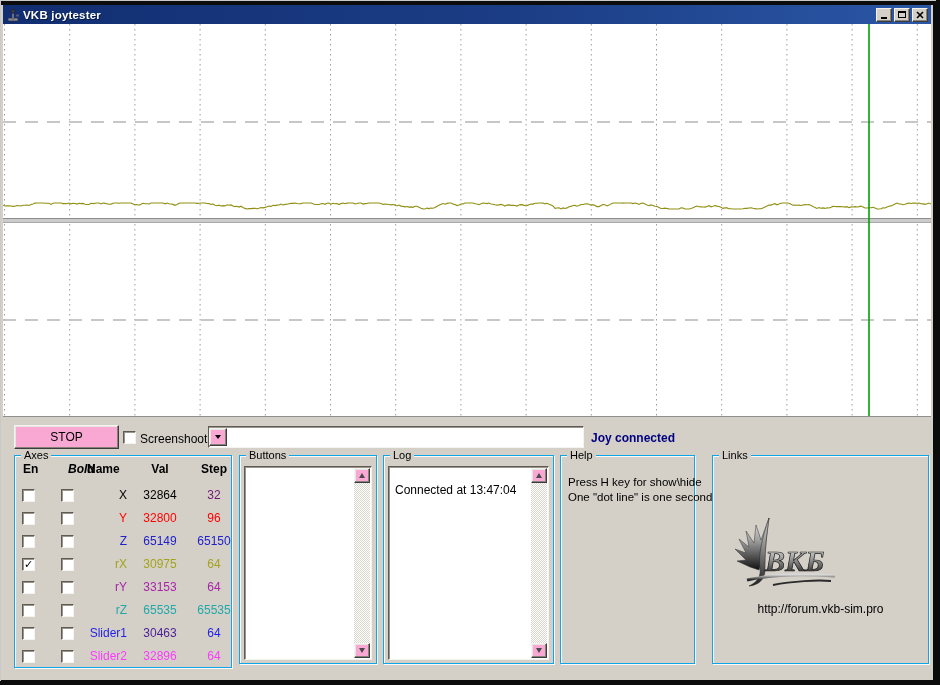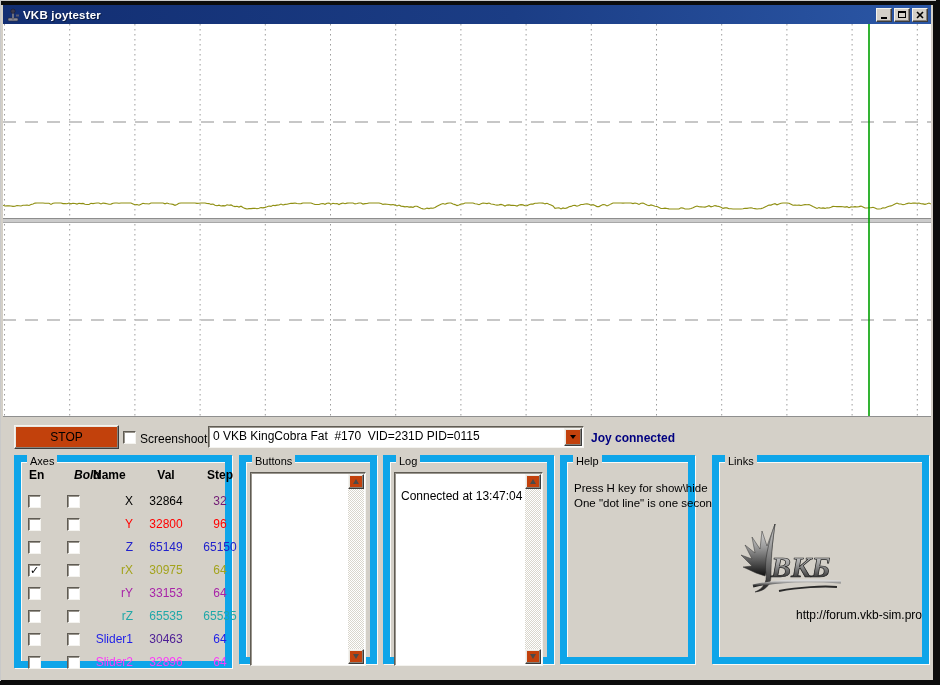--- a/index.html
+++ b/index.html
@@ -29,30 +29,30 @@
   .glyph-min{width:6px;height:2px;background:#000;margin-top:7px;}
   .glyph-max{width:8px;height:7px;border:1px solid #000;border-top-width:2px;box-sizing:border-box;}
 
   
   .graph{position:absolute;left:2px;top:19px;width:928px;height:392px;background:#ffffff;
     border-bottom:1px solid #8f8f8f;}
   .graph svg{display:block;}
 
   
   .btn{
-    background:#c2410c;border:1px solid;border-color:#f4f3ef #3c3c3c #3c3c3c #f4f3ef;
+    background:#f9a8d4;border:1px solid;border-color:#f4f3ef #3c3c3c #3c3c3c #f4f3ef;
     box-shadow:inset -1px -1px 0 #87817a,inset 1px 1px 0 #e8e6e0;
     font-family:"Liberation Sans","DejaVu Sans",sans-serif;font-size:12px;color:#000;
     display:flex;align-items:center;justify-content:center;box-sizing:border-box;cursor:default;}
   .sunken{background:#fff;border:1px solid;border-color:#5f5b53 #f4f3ef #f4f3ef #5f5b53;
     box-shadow:inset 1px 1px 0 #9a968e;box-sizing:border-box;}
   .checkbox{width:13px;height:13px;background:#fff;display:inline-flex;align-items:center;justify-content:center;
     border:1px solid;border-color:#5f5b53 #f4f3ef #f4f3ef #5f5b53;box-shadow:inset 1px 1px 0 #9a968e;
     box-sizing:border-box;font-size:11px;font-weight:bold;color:#000;line-height:1;}
-  .group{position:absolute;border:7px solid #0ea5e9;
+  .group{position:absolute;border:1px solid #0ea5e9;
     box-shadow:inset 1px 1px 0 #fbfaf7,1px 1px 0 #fbfaf7;box-sizing:border-box;}
   .group-caption{position:absolute;top:-7px;left:6px;background:#d4d0c8;padding:0 3px;
     font-size:11px;color:#000;line-height:13px;}
 
   
   .stop-btn{position:absolute;left:13px;top:420px;width:105px;height:24px;}
   .scr-chk{position:absolute;left:122px;top:426px;}
   .scr-label{position:absolute;left:139px;top:427px;font-size:12px;color:#000;}
   .combo{position:absolute;left:207px;top:421px;width:376px;height:22px;background:#fff;display:flex;}
   .combo-text{flex:1;font-size:12px;color:#000;line-height:19px;padding-left:4px;white-space:pre;overflow:hidden;}
@@ -91,21 +91,21 @@
     background-size:2px 2px;}
   .sb-btn{position:absolute;left:0;width:16px;height:15px;}
   .sb-up{top:0;}
   .sb-down{bottom:0;}
 
   
   #help-group{left:559px;top:450px;width:135px;height:209px;}
   .help-lines{position:absolute;left:7px;top:19px;font-size:11.5px;color:#000;line-height:15px;white-space:nowrap;}
   #links-group{left:711px;top:450px;width:217px;height:209px;}
   .logo-wrap{position:absolute;left:0;top:60px;width:100%;display:flex;justify-content:flex-start;}
-  .link-url{position:absolute;left:0;top:146px;width:100%;text-align:right;font-size:12px;color:#000;}
+  .link-url{position:absolute;left:0;top:146px;width:100%;text-align:center;font-size:12px;color:#000;}
 </style>
 </head>
 <body>
 
 <div class="edge-top"></div>
 <div class="edge-left"></div>
 
 <div class="win">
 
   <div class="titlebar">
@@ -156,21 +156,20 @@
         <line x1="0" y1="198.5" x2="928" y2="198.5" stroke="#a8a8a8" stroke-width="1"></line>
         <polyline points="0,181.2 2,182.0 4,181.8 6,181.9 8,182.0 10,182.4 12,182.3 14,181.6 16,181.7 18,182.0 20,181.3 22,181.2 24,181.0 26,181.5 28,180.6 30,179.9 32,179.1 34,179.0 36,179.0 38,179.0 40,179.0 42,179.2 44,179.3 46,179.3 48,180.4 50,179.3 52,179.0 54,179.0 56,179.0 58,179.0 60,179.6 62,179.6 64,179.8 66,179.0 68,179.8 70,179.3 72,179.5 74,180.1 76,179.3 78,179.6 80,179.4 82,180.2 84,180.5 86,180.5 88,179.3 90,179.6 92,179.3 94,179.0 96,179.0 98,180.0 100,179.0 102,179.4 104,179.8 106,180.3 108,180.1 110,179.2 112,179.0 114,179.0 116,179.2 118,179.0 120,179.0 122,179.0 124,179.0 126,179.0 128,179.0 130,179.9 132,180.8 134,180.5 136,181.2 138,180.2 140,179.3 142,179.8 144,179.8 146,180.0 148,179.0 150,179.0 152,179.0 154,179.0 156,179.0 158,179.0 160,179.0 162,179.8 164,179.0 166,179.7 168,180.0 170,180.4 172,181.3 174,180.5 176,179.3 178,179.0 180,179.0 182,179.0 184,179.0 186,179.0 188,179.0 190,179.0 192,179.0 194,179.4 196,179.2 198,179.0 200,179.0 202,179.0 204,179.5 206,179.6 208,180.4 210,180.0 212,181.2 214,181.8 216,181.2 218,182.0 220,181.6 222,181.9 224,180.8 226,181.2 228,180.9 230,182.0 232,182.6 234,182.3 236,183.1 238,182.2 240,183.4 242,184.4 244,185.0 246,184.6 248,184.6 250,184.4 252,184.2 254,184.7 256,184.3 258,183.6 260,183.9 262,183.4 264,182.8 266,182.0 268,182.4 270,181.3 272,181.6 274,181.1 276,181.0 278,180.1 280,181.0 282,180.4 284,180.3 286,179.7 288,179.3 290,179.4 292,179.0 294,179.5 296,179.8 298,179.6 300,179.0 302,179.0 304,179.0 306,179.0 308,179.0 310,179.8 312,180.5 314,180.5 316,180.5 318,179.7 320,179.5 322,180.3 324,179.2 326,179.0 328,180.2 330,179.3 332,179.8 334,179.6 336,180.6 338,179.6 340,179.0 342,179.7 344,179.1 346,179.0 348,179.0 350,179.0 352,179.9 354,179.5 356,179.0 358,179.0 360,180.1 362,179.6 364,179.5 366,179.0 368,179.0 370,179.0 372,179.0 374,179.0 376,179.0 378,179.4 380,180.4 382,180.0 384,180.2 386,180.5 388,180.9 390,180.5 392,181.1 394,181.9 396,181.0 398,182.1 400,182.4 402,182.9 404,182.5 406,183.1 408,182.9 410,183.3 412,182.2 414,182.2 416,183.3 418,184.3 420,184.9 422,185.0 424,184.1 426,184.6 428,184.0 430,184.2 432,183.5 434,182.3 436,181.2 438,180.2 440,179.5 442,180.2 444,179.4 446,179.0 448,179.0 450,180.1 452,180.6 454,181.6 456,180.9 458,180.0 460,179.9 462,179.0 464,179.0 466,179.0 468,179.0 470,179.0 472,179.8 474,180.0 476,180.7 478,179.8 480,179.0 482,179.3 484,179.6 486,179.0 488,180.0 490,180.2 492,180.7 494,181.1 496,180.9 498,180.4 500,181.1 502,182.1 504,181.1 506,180.9 508,181.4 510,181.2 512,181.5 514,182.1 516,181.0 518,180.6 520,180.9 522,181.7 524,181.6 526,180.8 528,180.1 530,180.1 532,179.3 534,179.3 536,179.0 538,179.0 540,179.1 542,179.9 544,179.3 546,180.2 548,180.9 550,182.0 552,184.4 554,184.0 556,183.8 558,184.9 560,183.9 562,184.5 564,183.9 566,182.7 568,182.4 570,181.5 572,181.4 574,182.2 576,181.6 578,180.5 580,180.5 582,180.0 584,179.9 586,180.2 588,181.2 590,180.7 592,181.5 594,182.6 596,182.6 598,181.6 600,180.6 602,180.8 604,181.9 606,181.1 608,179.9 610,179.0 612,179.0 614,179.0 616,179.0 618,179.0 620,179.1 622,179.0 624,179.0 626,179.0 628,179.0 630,179.6 632,179.0 634,179.4 636,180.4 638,179.3 640,179.1 642,180.1 644,181.0 646,181.7 648,180.9 650,181.5 652,182.2 654,182.5 656,183.5 658,184.5 660,184.5 662,184.1 664,184.5 666,184.9 668,185.0 670,185.0 672,185.0 674,185.0 676,185.0 678,183.8 680,184.1 682,185.0 684,185.0 686,185.0 688,184.5 690,183.8 692,182.7 694,182.0 696,182.8 698,182.9 700,183.0 702,183.1 704,182.4 706,181.7 708,182.8 710,182.3 712,181.6 714,182.1 716,182.5 718,183.3 720,184.4 722,183.9 724,183.9 726,184.7 728,184.8 730,185.0 732,185.0 734,185.0 736,185.0 738,185.0 740,184.8 742,184.3 744,184.4 746,184.0 748,183.8 750,184.3 752,184.6 754,185.0 756,184.7 758,184.6 760,184.1 762,183.1 764,182.1 766,181.0 768,181.1 770,180.3 772,179.7 774,180.8 776,180.0 778,179.3 780,179.0 782,179.0 784,179.0 786,179.3 788,180.3 790,181.3 792,181.1 794,181.2 796,181.1 798,181.5 800,181.0 802,180.6 804,180.8 806,180.6 808,181.4 810,182.5 812,183.4 814,184.4 816,183.6 818,184.2 820,183.9 822,184.4 824,183.7 826,184.0 828,183.3 830,182.4 832,182.5 834,182.6 836,182.5 838,182.6 840,182.8 842,183.1 844,182.7 846,183.7 848,182.9 850,183.0 852,182.6 854,183.0 856,182.6 858,182.1 860,182.9 862,184.0 864,184.0 866,183.8 868,183.8 870,183.3 872,184.1 874,185.0 876,185.0 878,184.8 880,183.7 882,184.0 884,183.0 886,182.2 888,181.9 890,181.0 892,180.0 894,179.1 896,180.0 898,180.0 900,180.7 902,180.3 904,179.6 906,179.0 908,179.5 910,179.0 912,179.1 914,179.2 916,179.0 918,179.7 920,179.9 922,180.4 924,179.8 926,179.0 928,180.1" fill="none" stroke="#8f8f12" stroke-width="1.1"></polyline>
         <line x1="866" y1="0" x2="866" y2="392" stroke="#00a000" stroke-width="1.6"></line>
       </svg>
   </div>
 
   <button class="btn stop-btn">STOP</button>
   <span class="checkbox scr-chk"></span>
   <span class="scr-label">Screenshoot</span>
   <div class="combo sunken">
-    <span class="combo-text">0 VKB KingCobra Fat  #170  VID=231D PID=0115</span>
     <span class="btn combo-btn">
       <span class="tri-down"></span>
     </span>
   </div>
   <span class="status" id="status-text" style="color: rgb(0, 0, 128);">Joy connected</span>
 
   <div class="group" id="axes-group">
     <span class="group-caption">Axes</span>
     <div class="ax-header">
       <span class="hd-en">En</span>

